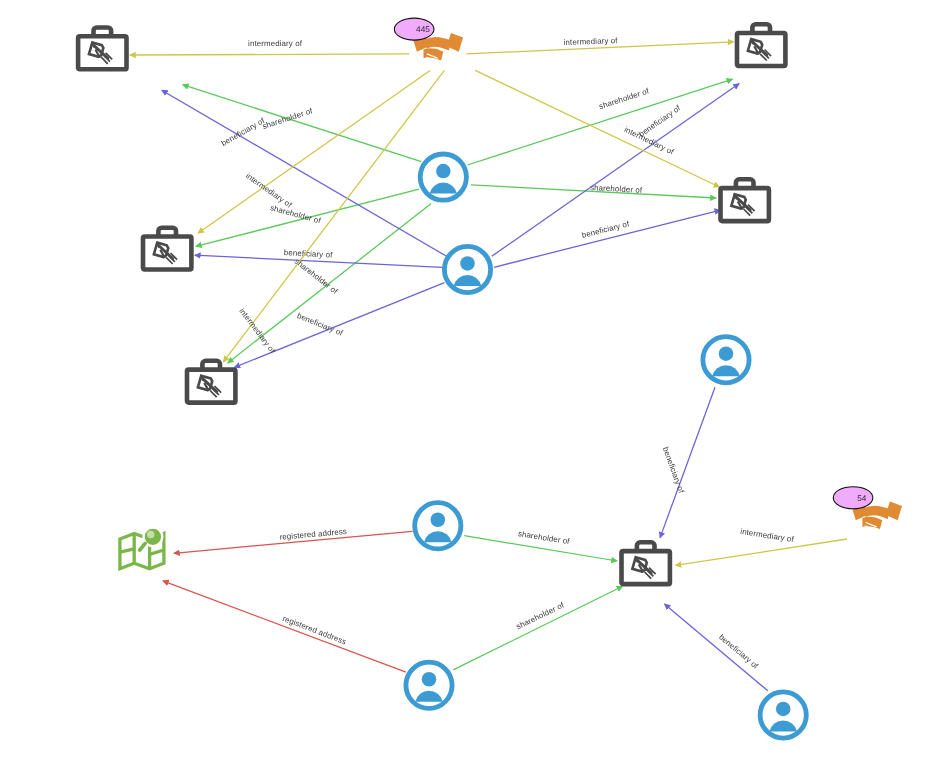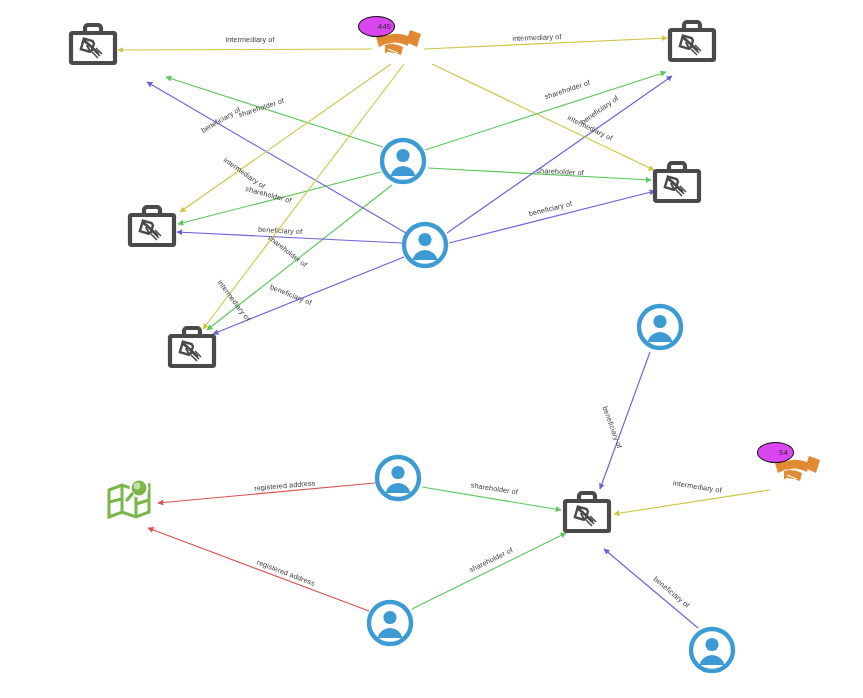--- a/index.html
+++ b/index.html
@@ -12,24 +12,24 @@
   #graph{position:relative;width:863px;height:698px;background:#fff;}
   svg#edges{position:absolute;left:0;top:0;width:863px;height:698px;}
   .edge-label{
     font-family:"Liberation Sans","DejaVu Sans",sans-serif;
     font-size:7.2px;fill:#3a3a3a;letter-spacing:.1px;
   }
   .node{position:absolute;}
   .node .glyph{position:absolute;left:0;top:0;}
   .badge{
     position:absolute;width:19px;height:19px;border-radius:50%;
-    background:#d946ef;border:1.6px solid #111;
+    background:#f0abfc;border:1.6px solid #111;
     font-size:7.5px;color:#2b2b2b;
     display:flex;align-items:center;justify-content:center;
-    font-family:Liberation Mono, monospace;
+    font-family:Liberation Sans, sans-serif;
     z-index:5;
     padding-left:16px;
   }
 </style>
 </head>
 <body>
 
 <div id="graph">
   <svg id="edges" viewBox="0 0 863 698" xmlns="http://www.w3.org/2000/svg">
       <defs>

